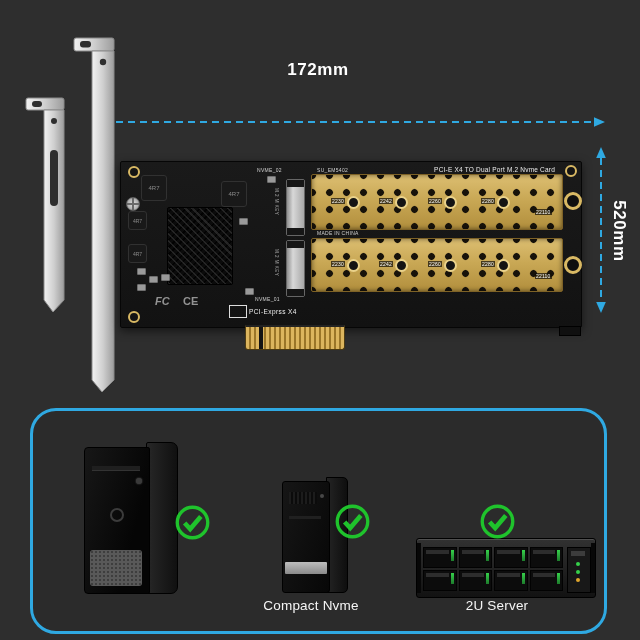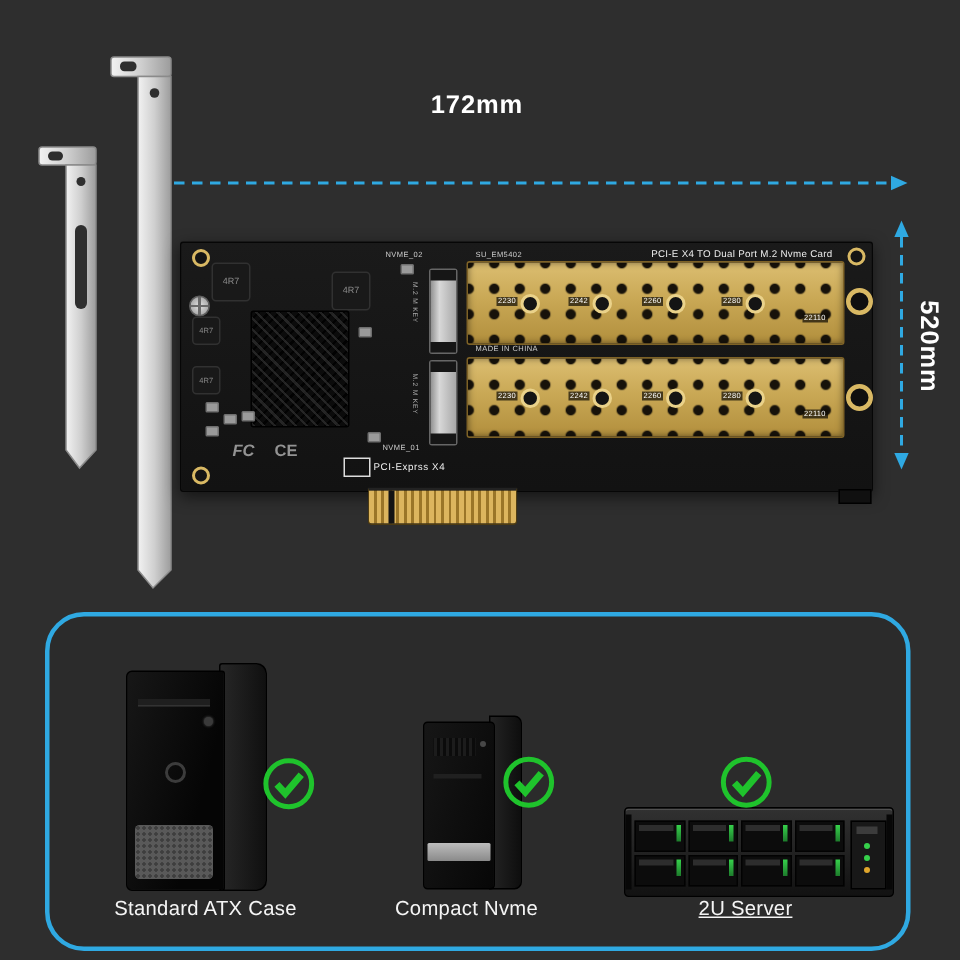--- a/index.html
+++ b/index.html
@@ -292,18 +292,17 @@
         <div class="srv-led srv-led1"></div>
         <div class="srv-led srv-led2"></div>
         <div class="srv-led srv-led3"></div>
       </div>
     </div>
     <svg class="check" style="left:446px;top:92px;" viewBox="0 0 40 40">
       <circle cx="20" cy="20" r="16.5" fill="none" stroke="#1fc32c" stroke-width="3.6"></circle>
       <path d="M11.5 20.5 L17.5 27 L29 13.5" fill="none" stroke="#1fc32c" stroke-width="5"></path>
     </svg>
 
-    <div class="cmp-label" style="left:104px;">Standard ATX Case</div>
     <div class="cmp-label" style="left:278px;">Compact Nvme</div>
-    <div class="cmp-label" style="left:464px;text-decoration:underline;">2U Server</div>
+    <div class="cmp-label" style="left:464px;">2U Server</div>
   </div>
 
 </div>
 
 </body></html>

